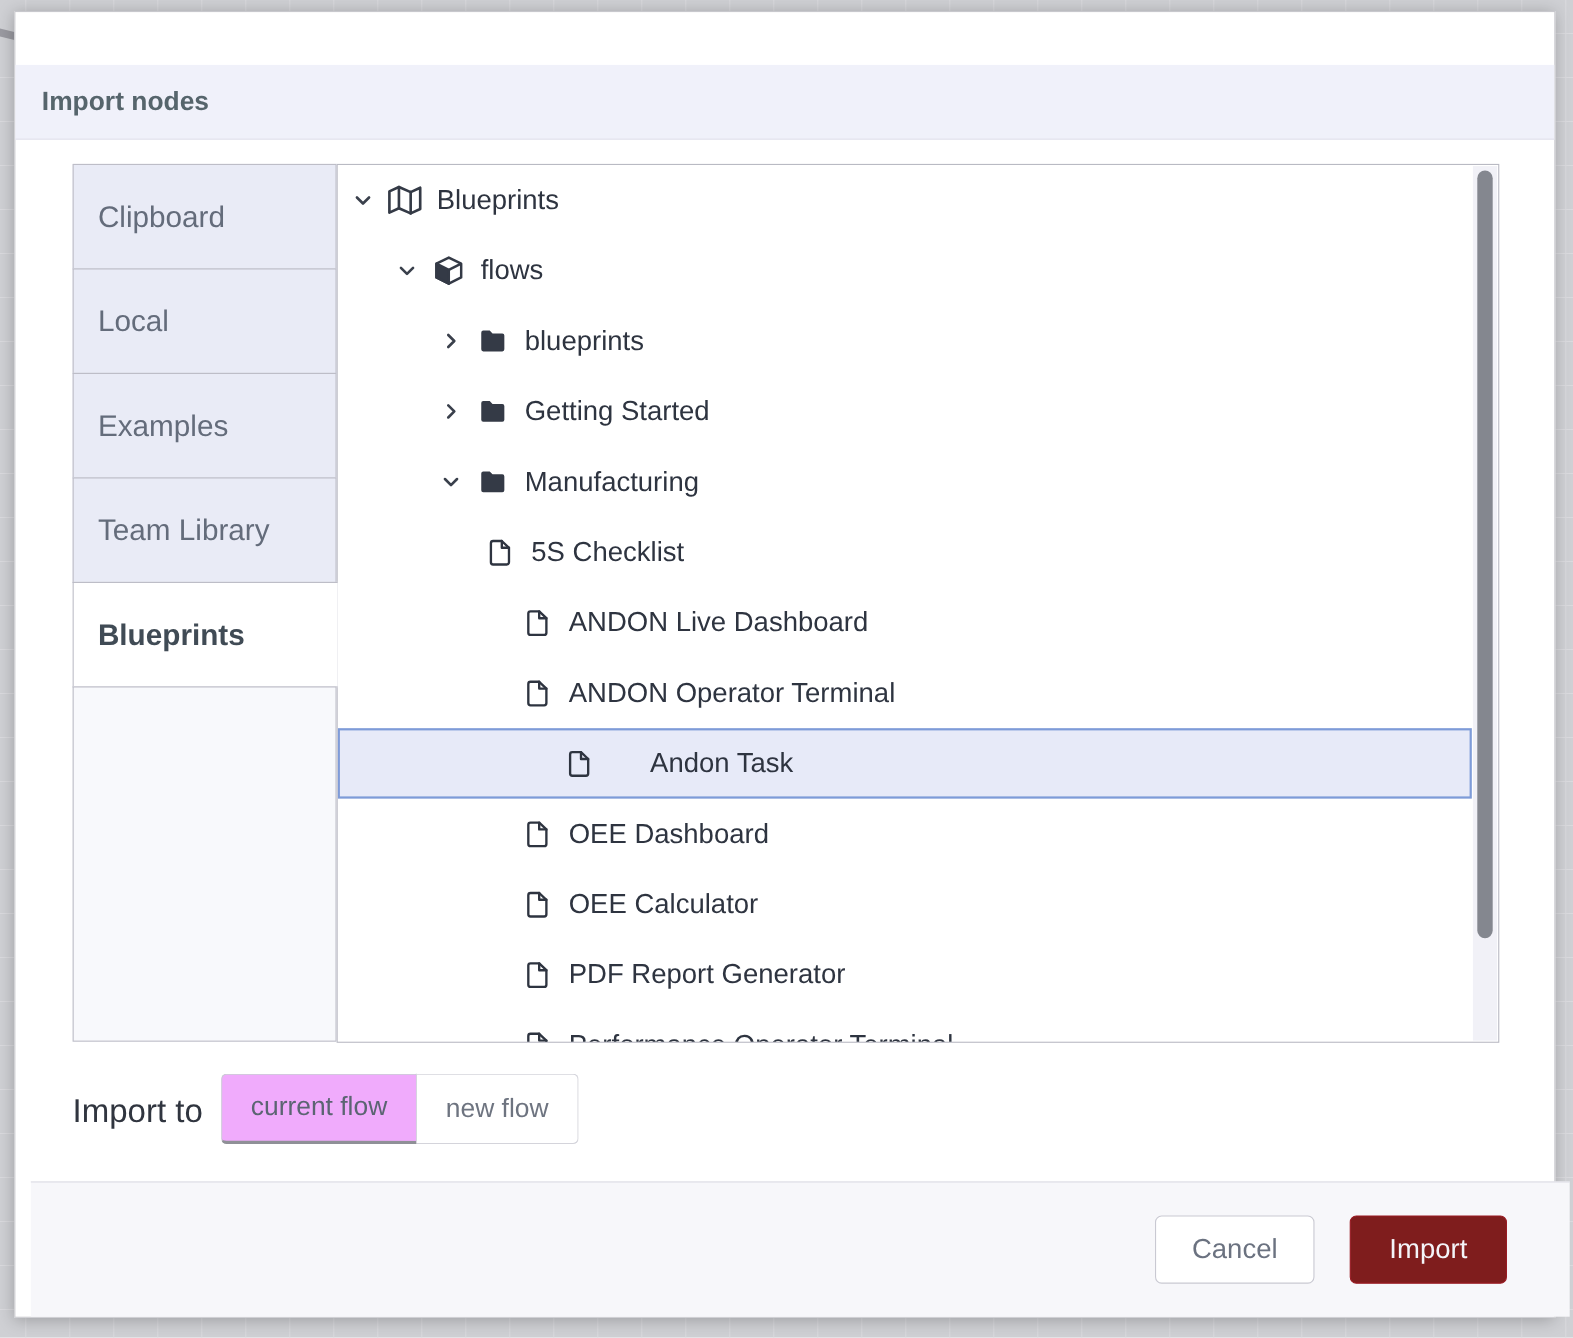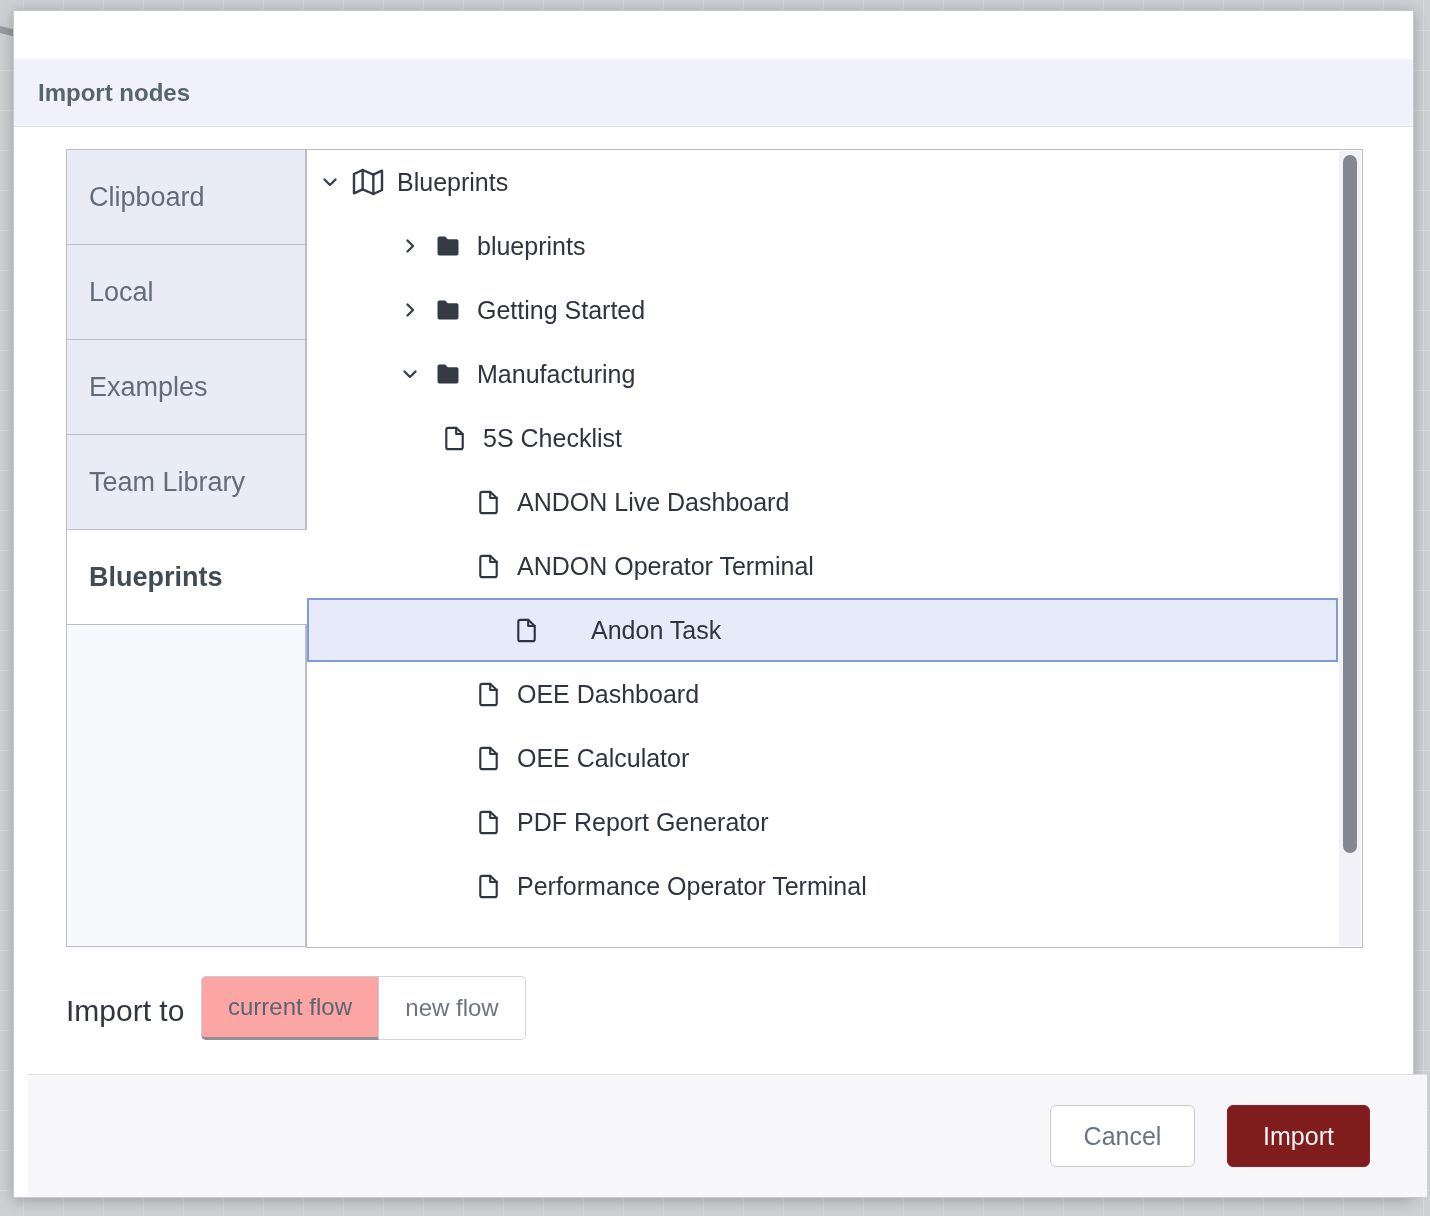--- a/index.html
+++ b/index.html
@@ -82,21 +82,21 @@
   }
   .toggle-group { position: absolute; left: 187px; top: 965px; display: flex; }
   .toggle-btn {
     height: 64px; display: flex; align-items: center; justify-content: center;
     font-size: 24px; cursor: pointer; background: #ffffff;
     border: 1px solid #d4d4db; color: #6e7480;
   }
   .toggle-btn.first { width: 178px; border-radius: 5px 0 0 5px; }
   .toggle-btn.last  { width: 147px; border-radius: 0 5px 5px 0; border-left: none; }
   .toggle-btn.selected {
-    background: #fca5a5; color: #5b6472;
+    background: #f0abfc; color: #5b6472;
     border: 1px solid #c9cad4; border-bottom: 3px solid #8f9097;
   }
 
   
   .dialog-footer {
     position: absolute; left: 0; bottom: 0; width: 100%; height: 123px;
     background: #f7f7fa; border-top: 1px solid #dcdce3; margin-left: 14px;
   }
   .btn {
     position: absolute; top: 30px; height: 62px; border-radius: 6px;
@@ -153,20 +153,37 @@
           </span>
           <span class="tree-icon">
             <svg width="32" height="32" viewBox="0 0 24 24" fill="none" stroke="#343a46" stroke-width="1.8" stroke-linecap="round" stroke-linejoin="round">
               <polygon points="1.5,6 8,3 16,6.5 22.5,3.5 22.5,18 16,21 8,17.5 1.5,20.5 1.5,6"></polygon>
               <line x1="8" y1="3" x2="8" y2="17.5"></line>
               <line x1="16" y1="6.5" x2="16" y2="21"></line>
             </svg>
           </span>
           <span class="tree-label">Blueprints</span>
         </div>
+        <div class="tree-row" style="padding-left: 50px;">
+          <span class="chev">
+            <svg width="22" height="22" viewBox="0 0 22 22" fill="none" stroke="#3a404c" stroke-width="2.4" stroke-linecap="round" stroke-linejoin="round">
+              <polyline points="5.5,8.5 11,14 16.5,8.5"></polyline>
+            </svg>
+          </span>
+          <span class="tree-icon">
+            <svg width="30" height="30" viewBox="0 0 24 24">
+              <g stroke="#343a46" stroke-width="1.8" stroke-linejoin="round">
+                <polygon points="12,2.5 21,7 21,17 12,21.5 3,17 3,7" fill="none"></polygon>
+                <polygon points="3,7 12,11.5 12,21.5 3,17" fill="#343a46"></polygon>
+                <polyline points="12,11.5 21,7" fill="none"></polyline>
+              </g>
+            </svg>
+          </span>
+          <span class="tree-label">flows</span>
+        </div>
         <div class="tree-row" style="padding-left: 90px;">
           <span class="chev">
             <svg width="22" height="22" viewBox="0 0 22 22" fill="none" stroke="#3a404c" stroke-width="2.4" stroke-linecap="round" stroke-linejoin="round">
               <polyline points="8.5,5.5 14,11 8.5,16.5"></polyline>
             </svg>
           </span>
           <span class="tree-icon">
             <svg width="28" height="28" viewBox="0 0 24 24" fill="#343a46">
               <path d="M3 5.5 a1.6 1.6 0 0 1 1.6-1.6 h5l2.2 2.3 h7.6 a1.6 1.6 0 0 1 1.6 1.6 v10.7 a1.6 1.6 0 0 1-1.6 1.6 H4.6 A1.6 1.6 0 0 1 3 18.5 Z"></path>
             </svg>

